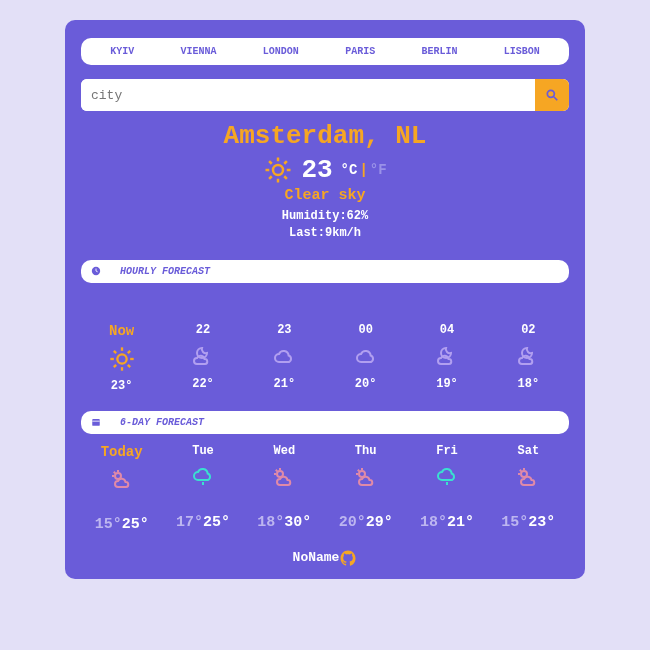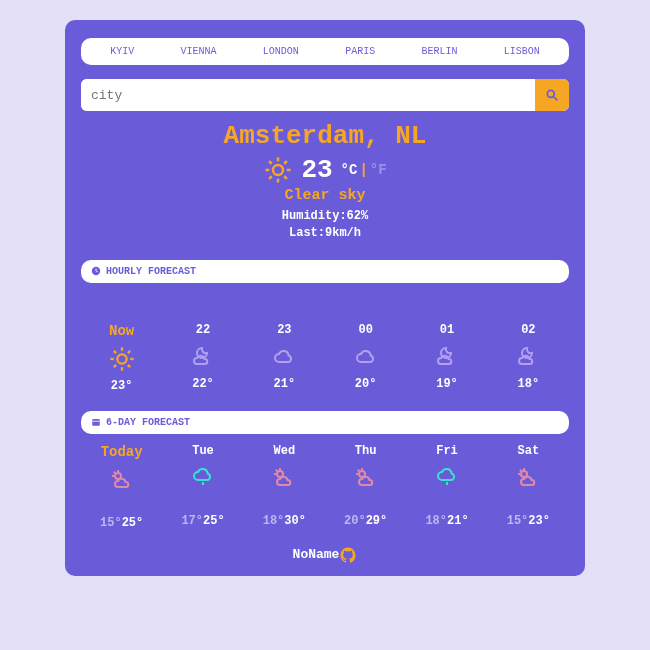--- a/index.html
+++ b/index.html
@@ -22,21 +22,21 @@
     background: #fff;
     border-radius: 10px;
     display: flex;
     justify-content: space-around;
     padding: 8px 6px;
     margin-bottom: 14px;
   }
   .city-tab {
     color: #6a5cd9;
     font-size: 10px;
-    font-weight: normal;
+    font-weight: bold;
     cursor: pointer;
   }
   .top-row {
     display: flex;
     align-items: flex-start;
     gap: 12px;
     margin-bottom: 10px;
   }
   .last-update {
     color: #fff;
@@ -95,35 +95,36 @@
   .section-head {
     background: #fff;
     color: #6a5cd9;
     border-radius: 10px;
     font-size: 10px;
     padding: 6px 10px;
     margin-top: 18px;
     margin-bottom: 10px;
     display: flex;
     align-items: center;
-    gap: 5px;
+    gap: 19px;
+    font-style: italic;
   }
   .grid6 {
     display: grid;
     grid-template-columns: repeat(6, 1fr);
     text-align: center;
     gap: 4px 0;
   }
   .h-label { font-size: 12px; color: #fff; margin-top: 30px; }
   .h-label.now { color: #f6a623; font-size: 14px; }
   .h-temp { font-size: 12px; color: #fff; margin-top: 4px;}
   .icon-cell { height: 32px; display:flex; align-items:center; justify-content:center; margin: 4px 0;}
   .d-label { font-size: 12px; color: #fff; }
   .d-label.today { color: #f6a623; font-size: 14px;}
-  .d-temps { font-size: 12px; margin-top: 20px; }
+  .d-temps { font-size: 15px; margin-top: 20px; }
   .tmin { color: #bdb6f0; }
   .tmax { color: #fff; }
   .footer {
     text-align: center;
     margin-top: 16px;
     font-size: 13px;
     color: #fff;
     display: flex;
     align-items: center;
     justify-content: center;
@@ -232,21 +233,21 @@
       <div>
         <div class="h-label ">00</div>
   <div class="icon-cell">
           <svg width="24" height="24" viewBox="0 0 24 24" stroke="#b19ff0" stroke-width="2" fill="none">
             <path d="M7 17a4 4 0 010-8 5 5 0 019.6 1.5A3.5 3.5 0 0117 17H7z"></path>
           </svg>
         </div>
   <div class="h-temp">20°</div>
       </div>
       <div>
-        <div class="h-label ">01</div>
+        <div class="h-label ">04</div>
   <div class="icon-cell">
           <svg width="24" height="24" viewBox="0 0 24 24" stroke="#b19ff0" stroke-width="2" fill="none">
             <path d="M16 8a4 4 0 01-5-5 5 5 0 105 5z"></path>
             <path d="M6 19a3 3 0 010-6 4 4 0 017.5 1A2.5 2.5 0 0114 19H6z"></path>
           </svg>
         </div>
   <div class="h-temp">19°</div>
       </div>
       <div>
         <div class="h-label ">02</div>

